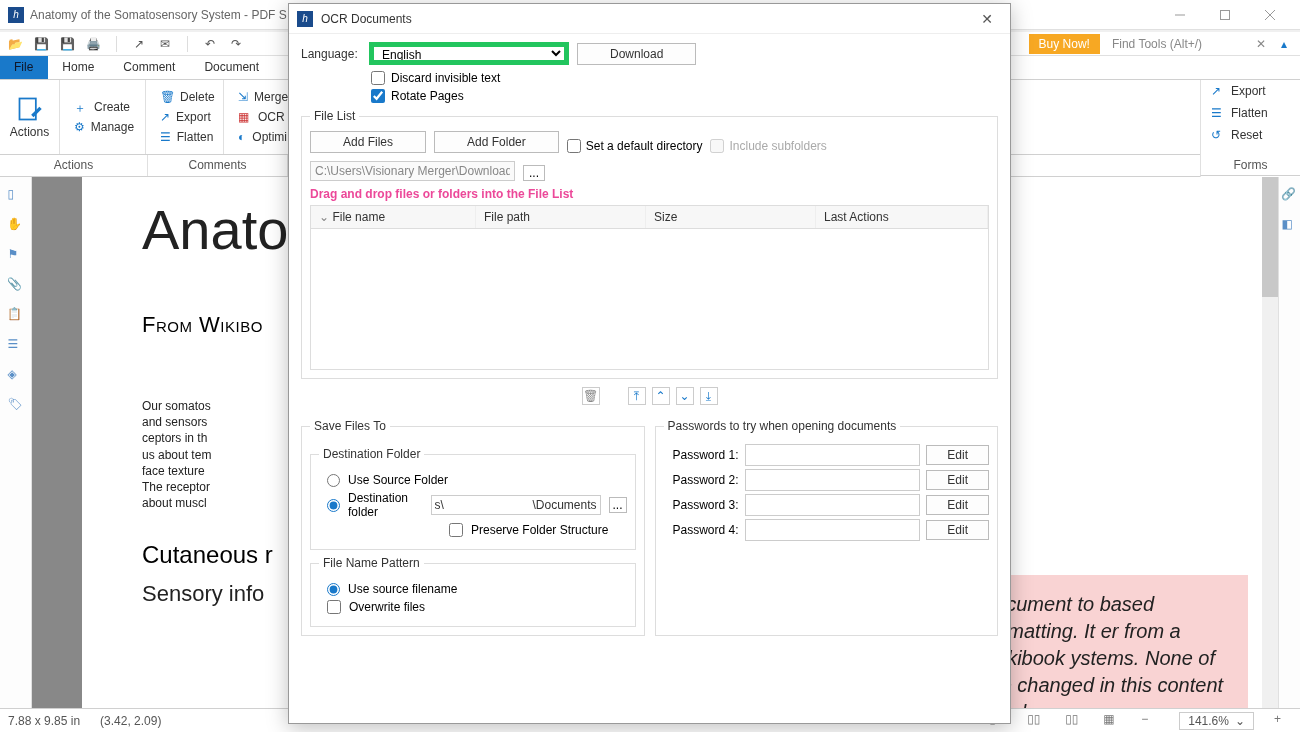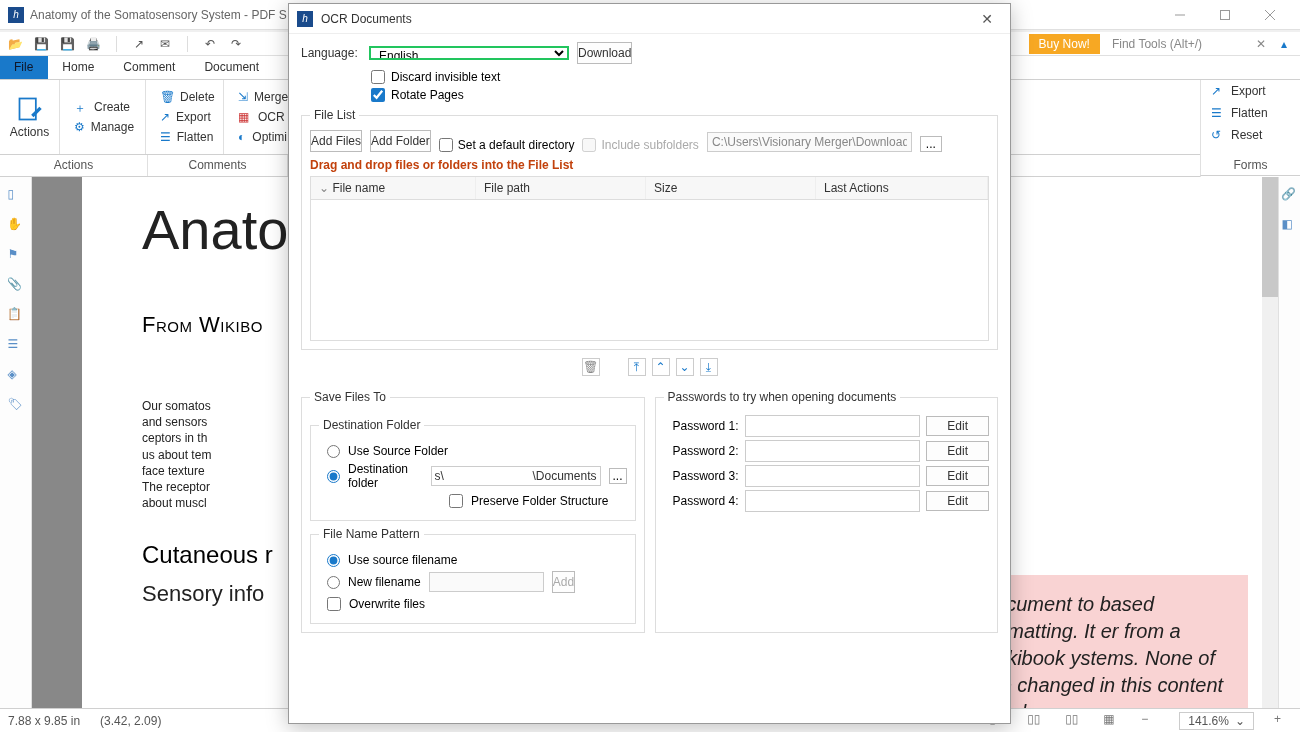--- a/index.html
+++ b/index.html
@@ -73,31 +73,31 @@
 .overlay-dialog { position: absolute; top: 3px; left: 288px; width: 723px; height: 721px; background: #fff; border: 1px solid #999; box-shadow: 0 4px 20px rgba(0,0,0,0.25); display: flex; flex-direction: column; z-index: 100; }
 .dlg-titlebar { height: 30px; display: flex; align-items: center; padding: 0 8px; border-bottom: 1px solid #eee; }
 .dlg-titlebar .app-icon { width: 16px; height: 16px; background: #1a4b8c; margin-right: 8px; color: #fff; display: flex; align-items: center; justify-content: center; font-size: 10px; font-style: italic; }
 .dlg-titlebar .dlg-title { color: #333; }
 .dlg-titlebar .spacer { flex: 1; }
 .dlg-titlebar .close { width: 30px; text-align: center; color: #555; font-size: 14px; cursor: pointer; }
 
 .dlg-body { padding: 8px 12px; flex: 1; overflow: auto; }
 .row { display: flex; align-items: center; gap: 8px; margin-bottom: 6px; }
 .lbl { color: #333; }
-select.lang { flex: 0 0 200px; height: 14px; border: 2px solid #22c55e; padding: 0 4px; background: #fff; }
-.btn { border: 1px solid #bbb; background: #fdfdfd; padding: 3px 0; cursor: pointer; color: #333; }
+select.lang { flex: 0 0 200px; height: 23px; border: 5px solid #22c55e; padding: 0 4px; background: #fff; }
+.btn { border: 1px solid #bbb; background: #fdfdfd; padding: 3px 32px; cursor: pointer; color: #333; }
 .chk-row { display: flex; align-items: flex-end; gap: 6px; margin-left: 70px; margin-bottom: 4px; }
 input[type=checkbox] { width: 14px; height: 14px; accent-color: #1979ca; }
 
 fieldset { border: 1px solid #ddd; padding: 8px; margin-top: 6px; }
 legend { color: #333; padding: 0 4px; }
 .file-btns { display: flex; gap: 8px; align-items: flex-end; flex-wrap: wrap; }
 .file-btns .chk-inline { display: flex; align-items: center; gap: 5px; }
 .file-btns input[type=text] { border: 1px solid #ccc; padding: 2px 4px; width: 205px; color: #888; background: #fafafa; }
-.help-text { font-weight: 600; color: #c2410c; margin: 6px 0 4px; }
+.help-text { font-weight: 600; color: #ec4899; margin: 6px 0 4px; }
 .file-table { border: 1px solid #ddd; height: 165px; background: #fff; }
 .file-table .hdr { display: flex; background: #f7f7f7; border-bottom: 1px solid #ddd; }
 .file-table .hdr div { padding: 4px 8px; border-right: 1px solid #eee; color: #333; }
 .col-name { flex: 0 0 165px; } .col-path { flex: 0 0 170px; } .col-size { flex: 0 0 170px; } .col-mod { flex: 1; }
 
 .tbl-toolbar { display: flex; justify-content: center; gap: 6px; padding: 8px 0; }
 .tbl-toolbar .tb-btn { width: 18px; height: 18px; border: 1px solid #ccc; display: flex; align-items: center; justify-content: center; color: #1979ca; cursor: pointer; background: #fff; }
 
 .lower-grid { display: flex; gap: 10px; }
 .lower-grid fieldset { flex: 1; }
@@ -375,26 +375,20 @@
               <span>Preserve Folder Structure</span>
             </div>
         </fieldset>
         <fieldset style="border:1px solid #ddd; margin-top:6px;">
           <legend>File Name Pattern</legend>
           <div class="dest-row">
               <input type="radio" name="fn" checked="" style="">
               <span>Use source filename</span>
             </div>
           <div class="dest-row">
-            <input type="radio" name="fn" style="">
-            <span>New filename</span>
-            <input class="dest-input" type="text" disabled="" style="width: 115px;">
-            <button class="btn" disabled="" style="color:#aaa;">Add</button>
-          </div>
-          <div class="dest-row">
               <input type="checkbox" style="">
               <span>Overwrite files</span>
             </div>
         </fieldset>
       </fieldset>
 
       <fieldset>
         <legend>Passwords to try when opening documents</legend>
         <div class="pwd-row">
             <span class="pwd-lbl">Password 1:</span>

